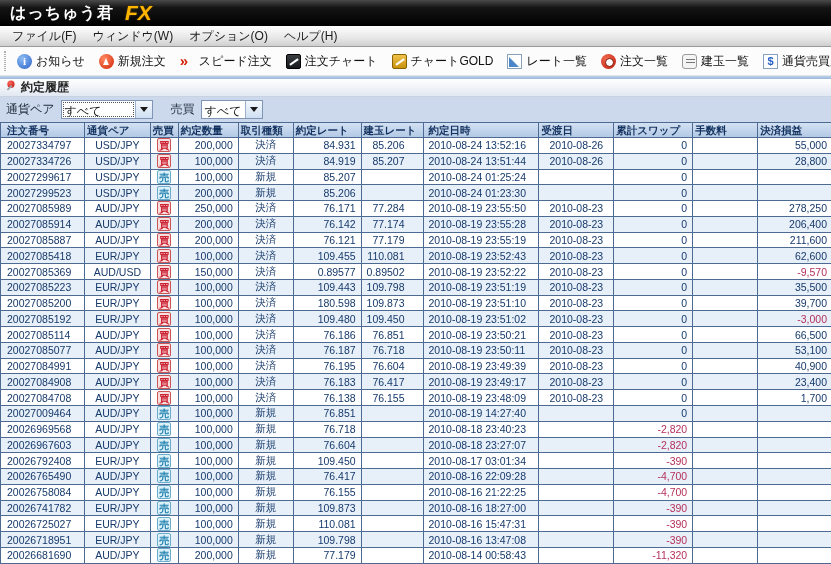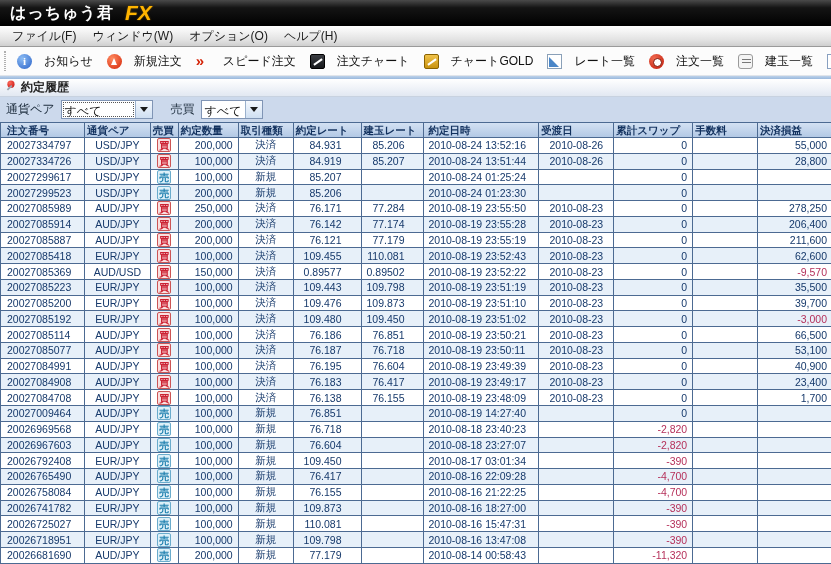--- a/index.html
+++ b/index.html
@@ -21,21 +21,21 @@
 
   
   .menubar{height:21px;background:linear-gradient(#ffffff,#e2e2e2 70%,#cfcfcf);
     border-bottom:1px solid #9a9a9a;display:flex;align-items:center;padding-left:4px;font-size:12px;color:#1a1a1a}
   .menu-item{padding:13px 8px;cursor:default}
 
   
   .toolbar{height:29px;background:#fcfcfc;display:flex;align-items:center;
     padding-left:2px;white-space:nowrap;overflow:hidden;border-bottom:1px solid #e0e4ea}
   .grip{width:3px;height:20px;border-left:1px dotted #b0b0b0;border-right:1px dotted #b0b0b0;margin:0 4px 0 2px}
-  .tb-item{display:flex;align-items:center;gap:12px;padding:2px 7px;font-size:12px;color:#111;flex:none}
+  .tb-item{display:flex;align-items:center;gap:4px;padding:2px 7px;font-size:12px;color:#111;flex:none}
   .icon{width:15px;height:15px;display:inline-block;position:relative;flex:none}
 
   .i-info{border-radius:50%;background:radial-gradient(circle at 35% 30%,#8cbcf4,#2a62c8)}
   .i-info::after{content:"i";position:absolute;left:0;right:0;top:0;bottom:1px;color:#fff;
     font:bold 11px "Liberation Serif",serif;text-align:center;line-height:15px}
   .i-neworder{border-radius:50%;background:radial-gradient(circle at 35% 30%,#ff8a60,#d42408)}
   .i-neworder::after{content:"";position:absolute;left:4px;top:4px;
     border-left:3.5px solid transparent;border-right:3.5px solid transparent;border-bottom:7px solid #fff}
   .i-speed{color:#d42408;font-weight:bold;font-size:15px;line-height:15px;text-align:center}
   .i-speed::after{content:"\00BB";position:absolute;left:0;top:-1px}
@@ -90,21 +90,21 @@
   .trow{display:flex;height:15.78px;border-bottom:1px solid var(--grid);border-left:1px solid var(--grid);
     background:#fff;align-items:stretch}
   .trow.alt{background:var(--rowalt)}
   .cell{border-right:1px solid var(--grid);overflow:hidden;white-space:nowrap;
     display:flex;align-items:center}
   .c0{width:84px;padding-left:6px}
   .c1{width:66px;justify-content:center}
   .c2{width:28px;justify-content:center}
   .c3{width:60px;justify-content:flex-end;padding-right:5px}
   .c4{width:55px;justify-content:center}
-  .c5{width:68px;justify-content:flex-end;padding-right:19px}
+  .c5{width:68px;justify-content:flex-end;padding-right:5px}
   .c6{width:62px;justify-content:flex-end;padding-right:18px}
   .c7{width:116px;padding-left:5px}
   .c8{width:75px;justify-content:center}
   .c9{width:79px;justify-content:flex-end;padding-right:5px}
   .c10{width:65px}
   .c11{width:73px;justify-content:flex-end;padding-right:4px;border-right:none}
   .neg{color:var(--neg)}
   .badge{display:inline-block;width:14px;height:14px;line-height:14px;text-align:center;
     font-size:10px;font-weight:bold;border-radius:2px}
   .badge.buy{color:#cc2233;background:#f9e0e0;border:1px solid #cc5555}
@@ -366,21 +366,21 @@
         <div class="cell c11">35,500</div>
       </div>
       <div class="trow">
         <div class="cell c0">20027085200</div>
         <div class="cell c1">EUR/JPY</div>
         <div class="cell c2">
           <span class="badge buy">買</span>
         </div>
         <div class="cell c3">100,000</div>
         <div class="cell c4">決済</div>
-        <div class="cell c5">109.476</div>
+        <div class="cell c5">180.598</div>
         <div class="cell c6">109.873</div>
         <div class="cell c7">2010-08-19 23:51:10</div>
         <div class="cell c8">2010-08-23</div>
         <div class="cell c9">0</div>
         <div class="cell c10"></div>
         <div class="cell c11">39,700</div>
       </div>
       <div class="trow alt">
         <div class="cell c0">20027085192</div>
         <div class="cell c1">EUR/JPY</div>

